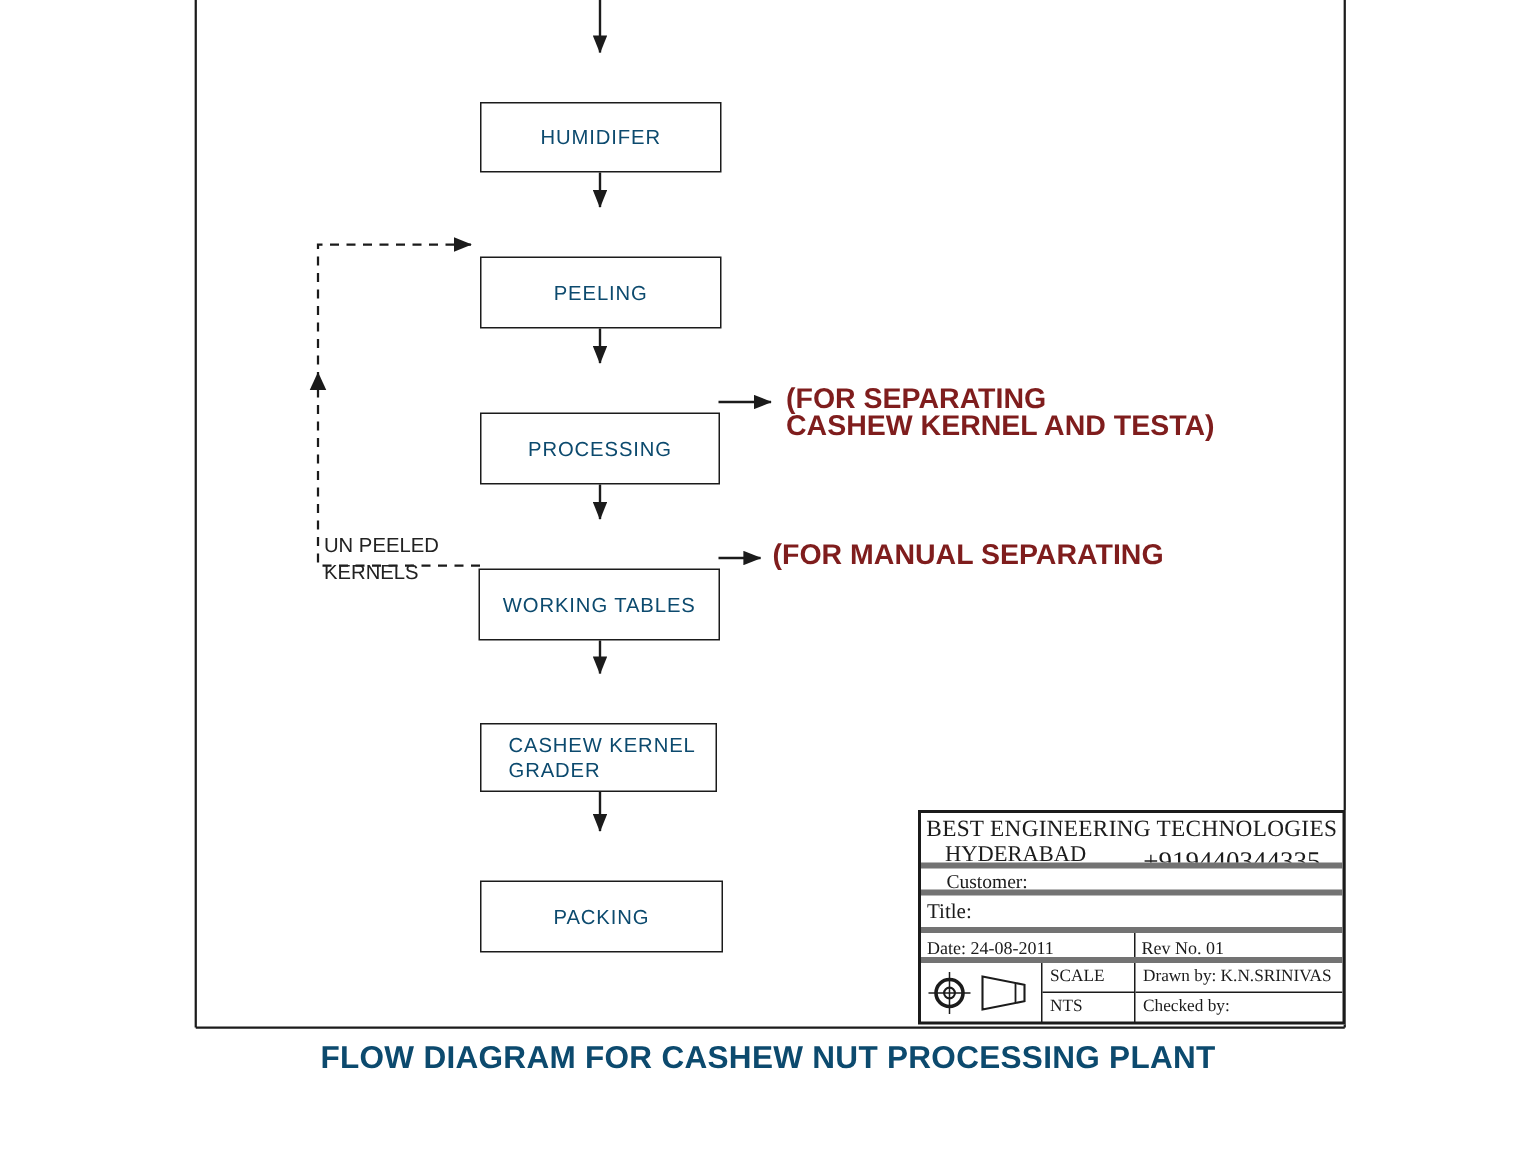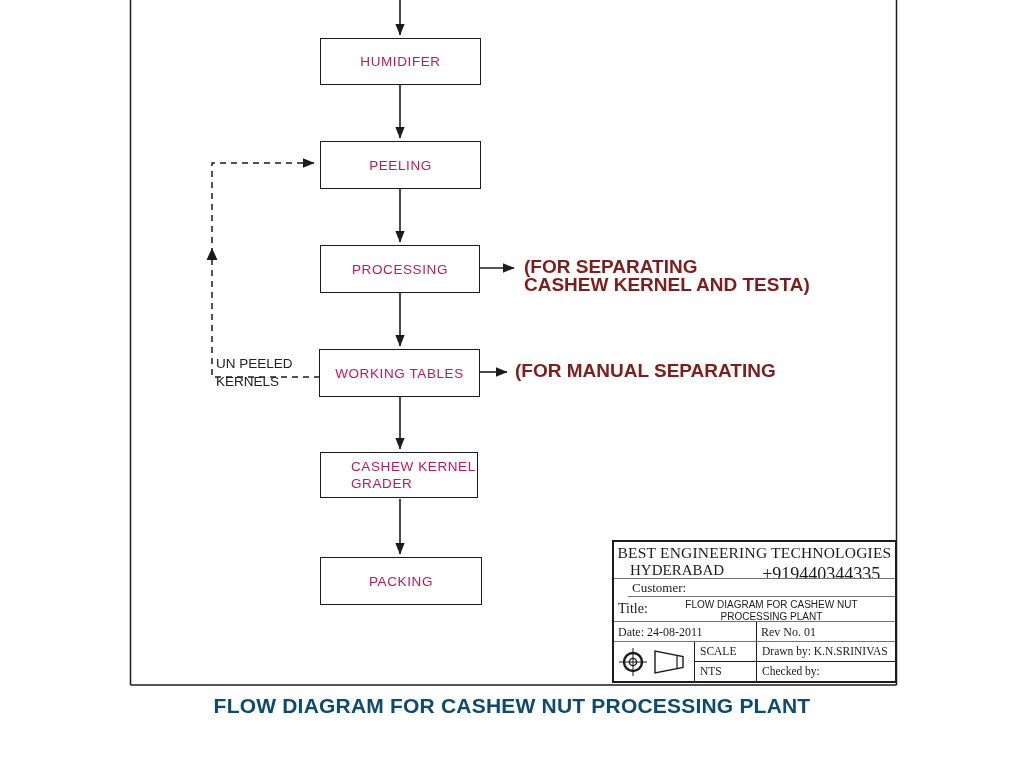--- a/index.html
+++ b/index.html
@@ -4,52 +4,52 @@
 <style>
   html,body{margin:0;padding:0;background:#ffffff;}
   .sheet{
     position:relative;width:1024px;height:768px;background:#ffffff;overflow:hidden;
     font-family:"Liberation Sans",sans-serif;color:#1b1b1b;
   }
   svg.lines{position:absolute;left:0;top:0;z-index:1;}
   .fbox{
     position:absolute;z-index:2;border:1.6px solid #1b1b1b;background:#ffffff;
     display:flex;align-items:center;justify-content:center;
-    font-size:13.5px;letter-spacing:0.6px;color:#be185d;
+    font-size:13.5px;letter-spacing:0.6px;color:#0c4a6e;margin-top:30px;
   }
   #b-humidifer{left:320px;top:38px;width:159px;height:45px;}
   #b-peeling{left:320px;top:141px;width:159px;height:46px;}
   #b-separator{left:320px;top:245px;width:158px;height:46px;}
   #b-working{left:319px;top:349px;width:159px;height:46px;}
-  #b-grader{left:320px;top:452px;width:158px;height:46px;justify-content:flex-start;padding-left:30px;box-sizing:border-box;}
+  #b-grader{left:320px;top:452px;width:158px;height:46px;justify-content:flex-start;padding-left:18px;box-sizing:border-box;}
   #b-grader .fbox-label{white-space:pre-line;line-height:17px;text-align:left;}
   #b-packing{left:320px;top:557px;width:160px;height:46px;}
   .note{
     position:absolute;z-index:2;font-weight:bold;font-size:19px;color:#7f1d1d;
     line-height:18px;white-space:nowrap;
   }
   #note-separator{left:524px;top:258px;}
   #note-working{left:515px;top:362px;}
   #note-working .l2{padding-left:24px;}
   .feedback-label{
     position:absolute;z-index:2;left:216px;top:355px;font-size:13.5px;color:#222;
     line-height:18px;white-space:nowrap;
   }
   
   .tblock{
     position:absolute;z-index:2;left:612px;top:540px;width:285px;height:143px;
     border:2px solid #1b1b1b;box-sizing:border-box;background:#fff;
     font-family:"Liberation Serif",serif;color:#1b1b1b;
   }
-  .tb-row{box-sizing:border-box;border-bottom:1px solid #737373;overflow:hidden;}
+  .tb-row{box-sizing:border-box;border-bottom:4px solid #737373;overflow:hidden;}
   .tb-company{height:37px;text-align:center;}
   .tb-company .name{font-size:15.5px;letter-spacing:0.2px;padding-top:2px;}
   .tb-company .line2{display:flex;padding-left:16px;font-size:15px;}
   .tb-company .phone{font-size:18px;margin-left:38px;padding-top:2px;}
-  .tb-customer{height:18px;font-size:13px;padding-left:4px;line-height:17px;margin-left:14px;}
+  .tb-customer{height:18px;font-size:13px;padding-left:17px;line-height:17px;}
   .tb-title{height:25px;display:flex;}
   .tb-title .lbl{font-size:14px;padding:4px 0 0 4px;}
   .tb-title .small-title{flex:1;text-align:center;font-family:"Liberation Sans",sans-serif;font-size:10px;line-height:11.5px;padding-top:2px;}
   .tb-daterow{height:20px;display:flex;font-size:12px;}
   .tb-daterow .date{width:143px;border-right:1px solid #1b1b1b;box-sizing:border-box;padding:3px 0 0 4px;}
   .tb-daterow .rev{flex:1;padding:3px 0 0 4px;}
   .tb-bottom{display:flex;height:40px;border-bottom:none;}
   .tb-colA{width:81px;border-right:1px solid #1b1b1b;box-sizing:border-box;display:flex;align-items:center;justify-content:center;}
   .tb-colB{width:62px;border-right:1px solid #1b1b1b;box-sizing:border-box;font-size:11.5px;}
   .tb-colC{flex:1;font-size:11.5px;}
@@ -129,24 +129,20 @@
       <div class="line2">
         <span class="city">HYDERABAD</span>
         <span class="phone">+919440344335</span>
       </div>
     </div>
     <div class="tb-row tb-customer">
       <span>Customer:</span>
     </div>
     <div class="tb-row tb-title">
       <span class="lbl">Title:</span>
-      <span class="small-title">
-        <div>FLOW DIAGRAM FOR CASHEW NUT</div>
-        <div>PROCESSING PLANT</div>
-      </span>
     </div>
     <div class="tb-row tb-daterow">
       <div class="date">Date: 24-08-2011</div>
       <div class="rev">Rev No. 01</div>
     </div>
     <div class="tb-row tb-bottom">
       <div class="tb-colA">
         <svg width="74" height="34" viewBox="0 0 74 34">
           <line x1="2" y1="17" x2="30" y2="17" stroke="#1b1b1b" stroke-width="1"></line>
           <line x1="16" y1="3" x2="16" y2="31" stroke="#1b1b1b" stroke-width="1"></line>

